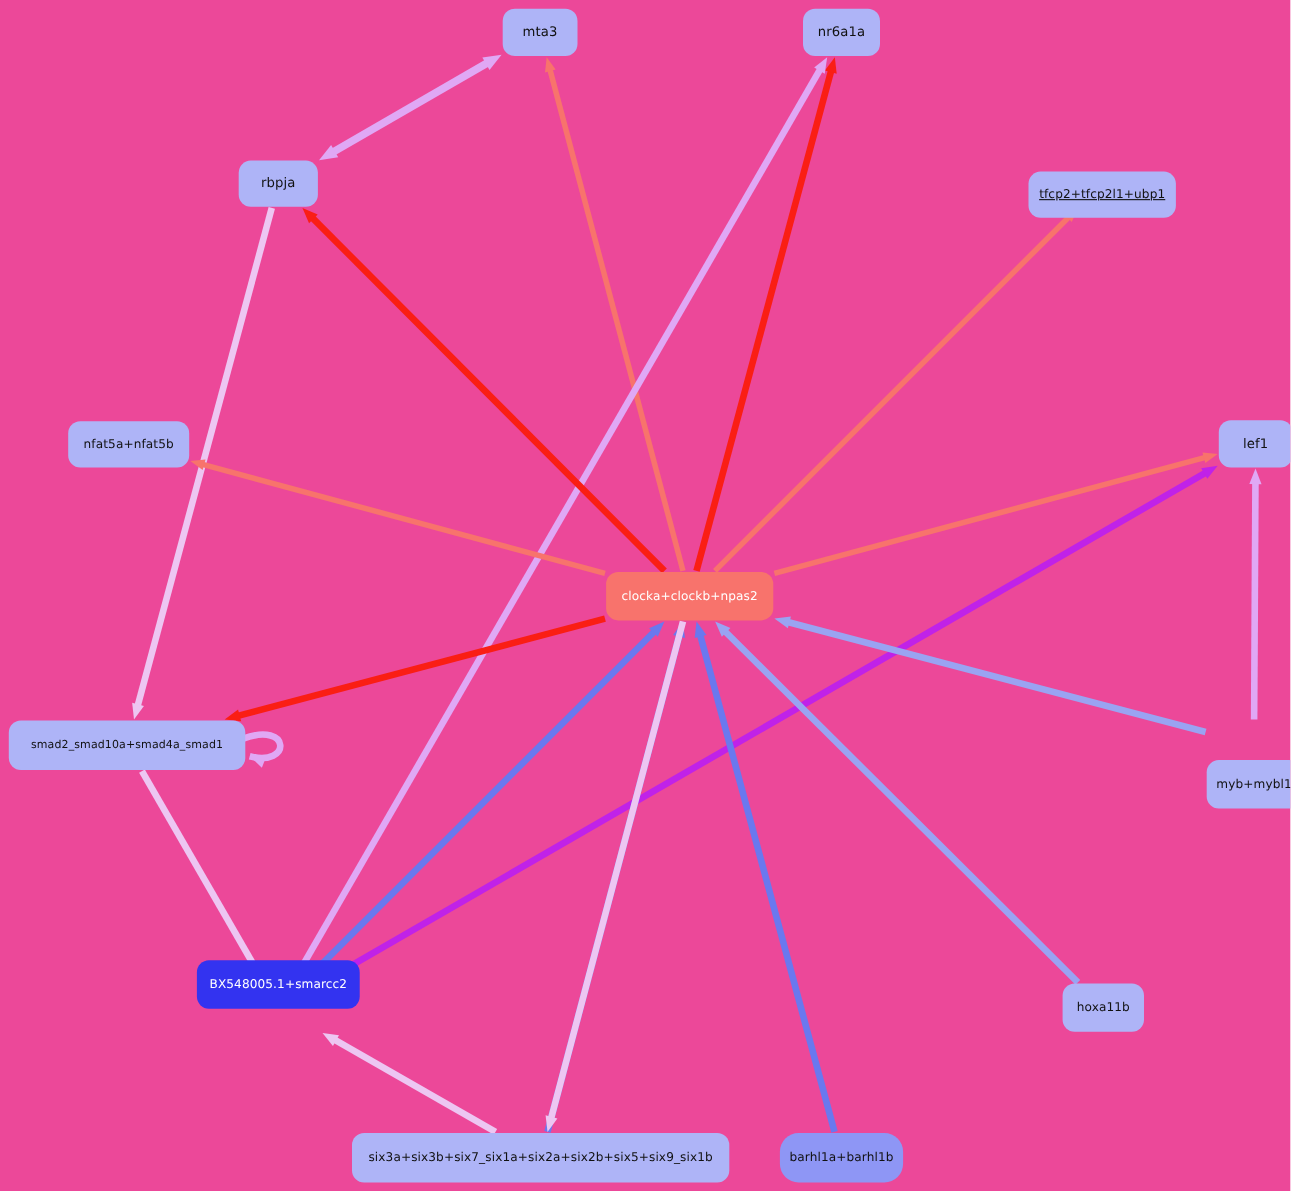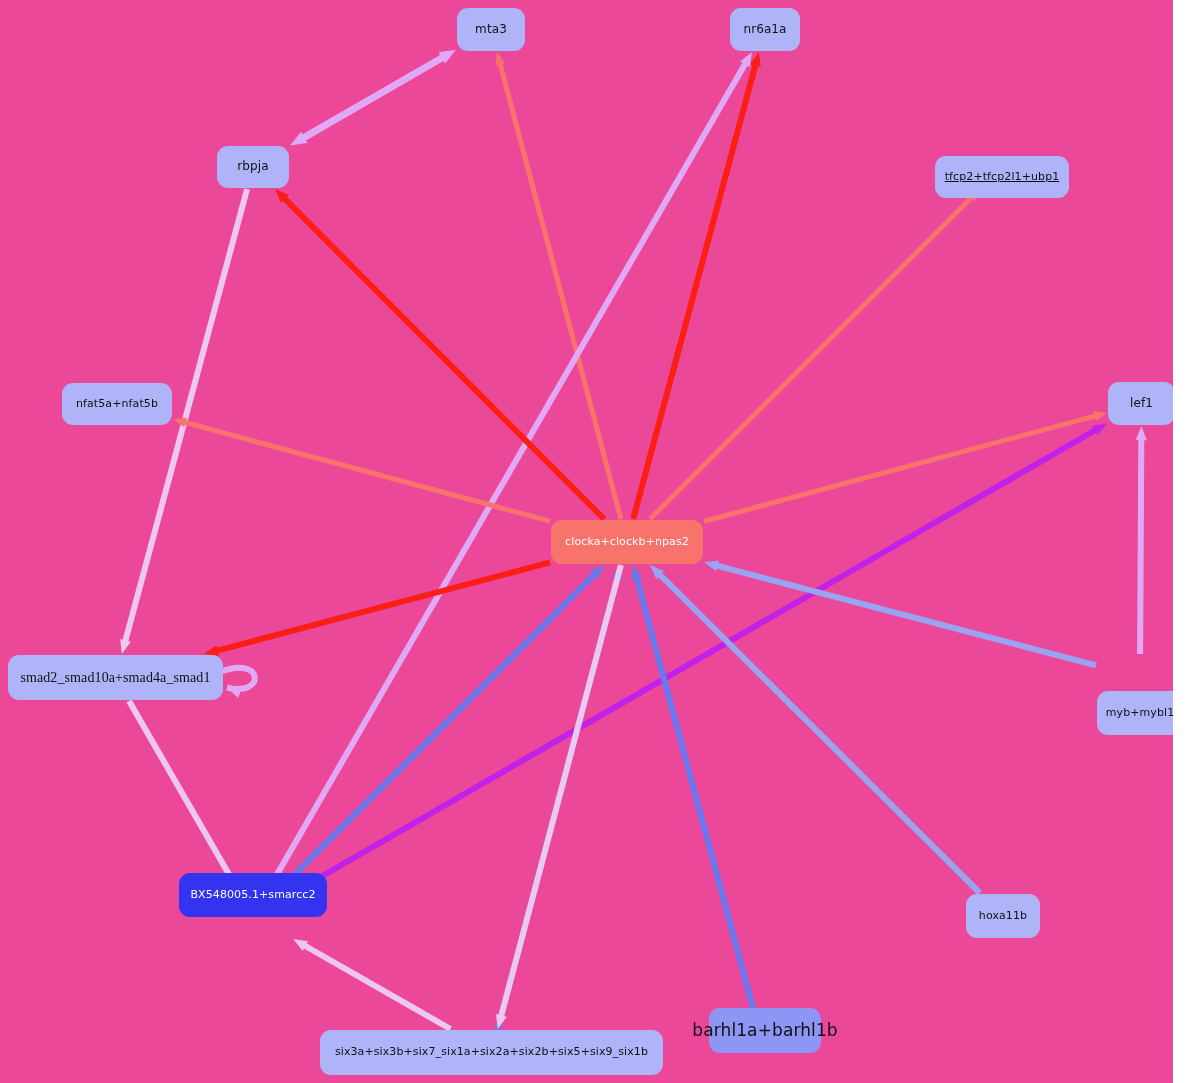--- a/index.html
+++ b/index.html
@@ -88,32 +88,32 @@
       </div>
       <div class="node" style="left: 1108px; top: 382px; width: 67px; height: 43px; background: rgb(174, 180, 247); color: rgb(17, 17, 17); font-size: 12px;">
         <span class="node-label">lef1</span>
       </div>
       <div class="node" style="left: 62px; top: 383px; width: 110px; height: 42px; background: rgb(174, 180, 247); color: rgb(17, 17, 17); font-size: 11px;">
         <span class="node-label">nfat5a+nfat5b</span>
       </div>
       <div class="node" style="left: 551px; top: 520px; width: 152px; height: 44px; background: rgb(248, 115, 108); color: rgb(255, 255, 255); font-size: 11px;">
         <span class="node-label">clocka+clockb+npas2</span>
       </div>
-      <div class="node" style="left: 8px; top: 655px; width: 215px; height: 45px; background: rgb(174, 180, 247); color: rgb(17, 17, 17); font-size: 14px; font-family: Liberation Serif, serif;">
+      <div class="node" style="left: 8px; top: 655px; width: 215px; height: 45px; background: rgb(174, 180, 247); color: rgb(17, 17, 17); font-size: 10px;">
         <span class="node-label">smad2_smad10a+smad4a_smad1</span>
       </div>
       <div class="node" style="left: 1097px; top: 655px; width: 86px; height: 44px; background: rgb(174, 180, 247); color: rgb(17, 17, 17); font-size: 11px; margin-top: 36px;">
         <span class="node-label">myb+mybl1</span>
       </div>
       <div class="node" style="left: 179px; top: 873px; width: 148px; height: 44px; background: rgb(51, 51, 240); color: rgb(255, 255, 255); font-size: 11px;">
         <span class="node-label">BX548005.1+smarcc2</span>
       </div>
       <div class="node" style="left: 966px; top: 894px; width: 74px; height: 44px; background: rgb(174, 180, 247); color: rgb(17, 17, 17); font-size: 11px;">
         <span class="node-label">hoxa11b</span>
       </div>
       <div class="node" style="left: 320px; top: 1030px; width: 343px; height: 45px; background: rgb(174, 180, 247); color: rgb(17, 17, 17); font-size: 11px;">
         <span class="node-label">six3a+six3b+six7_six1a+six2a+six2b+six5+six9_six1b</span>
       </div>
-      <div class="node" style="left: 709px; top: 1008px; width: 112px; height: 45px; background: rgb(142, 150, 245); color: rgb(17, 17, 17); font-size: 17px;">
+      <div class="node" style="left: 709px; top: 1030px; width: 112px; height: 45px; background: rgb(142, 150, 245); color: rgb(17, 17, 17); font-size: 11px; border-radius: 17px;">
         <span class="node-label">barhl1a+barhl1b</span>
       </div>
     </div>
 </div>
 
 </body></html>

